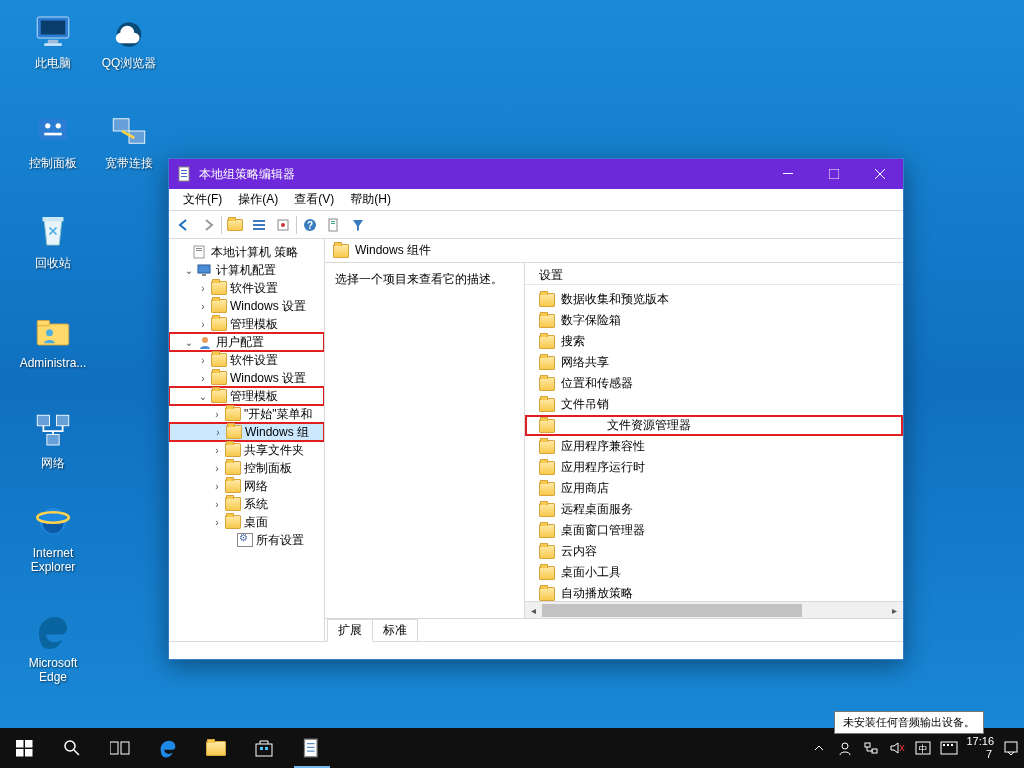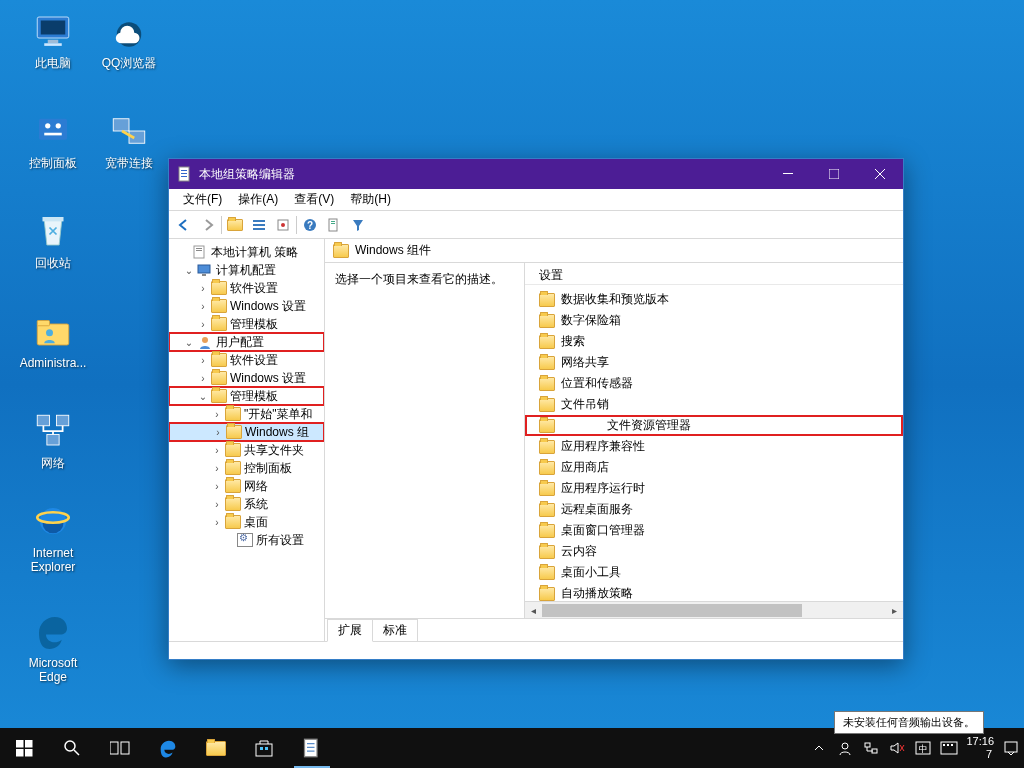--- a/index.html
+++ b/index.html
@@ -6,21 +6,21 @@
 body { width: 1024px; height: 768px; overflow: hidden; background: linear-gradient(180deg, #1a8ad8 0%, #1070c0 50%, #1a8ad8 100%); position: relative; }
 
 
 .desktop { position: absolute; inset: 0; }
 .di { position: absolute; width: 70px; text-align: center; color: #fff; font-size: 12px; text-shadow: 1px 1px 2px rgba(0,0,0,.6); cursor: pointer; margin-left: 8px; }
 .di svg, .di .ico { width: 42px; height: 42px; display: block; margin: 0 auto 4px; }
 .di span { display: block; line-height: 14px; }
 
 
 .win { position: absolute; left: 168px; top: 158px; width: 736px; height: 502px; background: #fff; border: 1px solid #357ec7; box-shadow: 0 6px 24px rgba(0,0,0,.4); display: flex; flex-direction: column; }
-.titlebar { height: 30px; background: #4c1d95; display: flex; align-items: center; color: #fff; }
+.titlebar { height: 30px; background: #6d28d9; display: flex; align-items: center; color: #fff; }
 .titlebar .ticon { width: 16px; height: 16px; margin: 0 6px 0 8px; }
 .titlebar .ttext { flex: 1; font-size: 12px; }
 .titlebar .wbtn { width: 46px; height: 30px; display: flex; align-items: center; justify-content: center; cursor: pointer; }
 .menubar { height: 22px; background: #fff; border-bottom: 1px solid #d9d9d9; display: flex; align-items: center; padding: 0 6px; font-size: 12px; }
 .menubar span { padding: 2px 8px; cursor: pointer; }
 .toolbar { height: 28px; background: #fff; border-bottom: 1px solid #d9d9d9; display: flex; align-items: center; padding: 0 4px; gap: 2px; }
 .tb { width: 22px; height: 22px; display: flex; align-items: center; justify-content: center; cursor: pointer; }
 .tb.sep { width: 1px; height: 18px; background: #ccc; cursor: default; }
 
 .body { flex: 1; display: flex; min-height: 0; }
@@ -366,25 +366,25 @@
               <div class="ritem hl">
                 <span class="fico folder"></span>
                 <span>文件资源管理器</span>
               </div>
               <div class="ritem">
                 <span class="fico folder"></span>
                 <span>应用程序兼容性</span>
               </div>
               <div class="ritem">
                 <span class="fico folder"></span>
+                <span>应用程序运行时</span>
+              </div>
+              <div class="ritem">
+                <span class="fico folder"></span>
                 <span>应用商店</span>
-              </div>
-              <div class="ritem">
-                <span class="fico folder"></span>
-                <span>应用程序运行时</span>
               </div>
               <div class="ritem">
                 <span class="fico folder"></span>
                 <span>远程桌面服务</span>
               </div>
               <div class="ritem">
                 <span class="fico folder"></span>
                 <span>桌面窗口管理器</span>
               </div>
               <div class="ritem">

